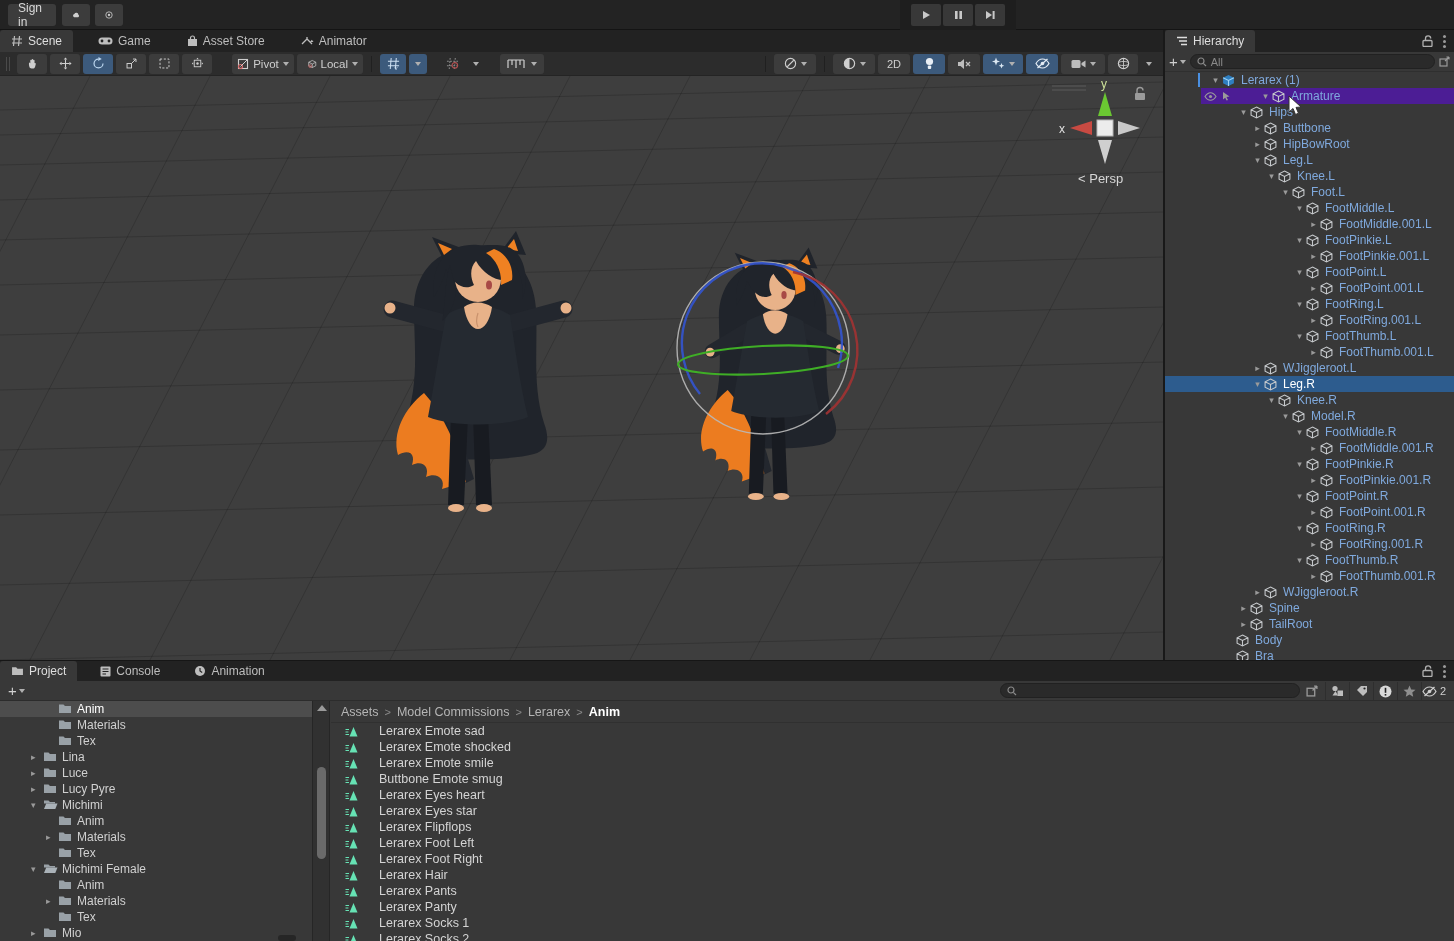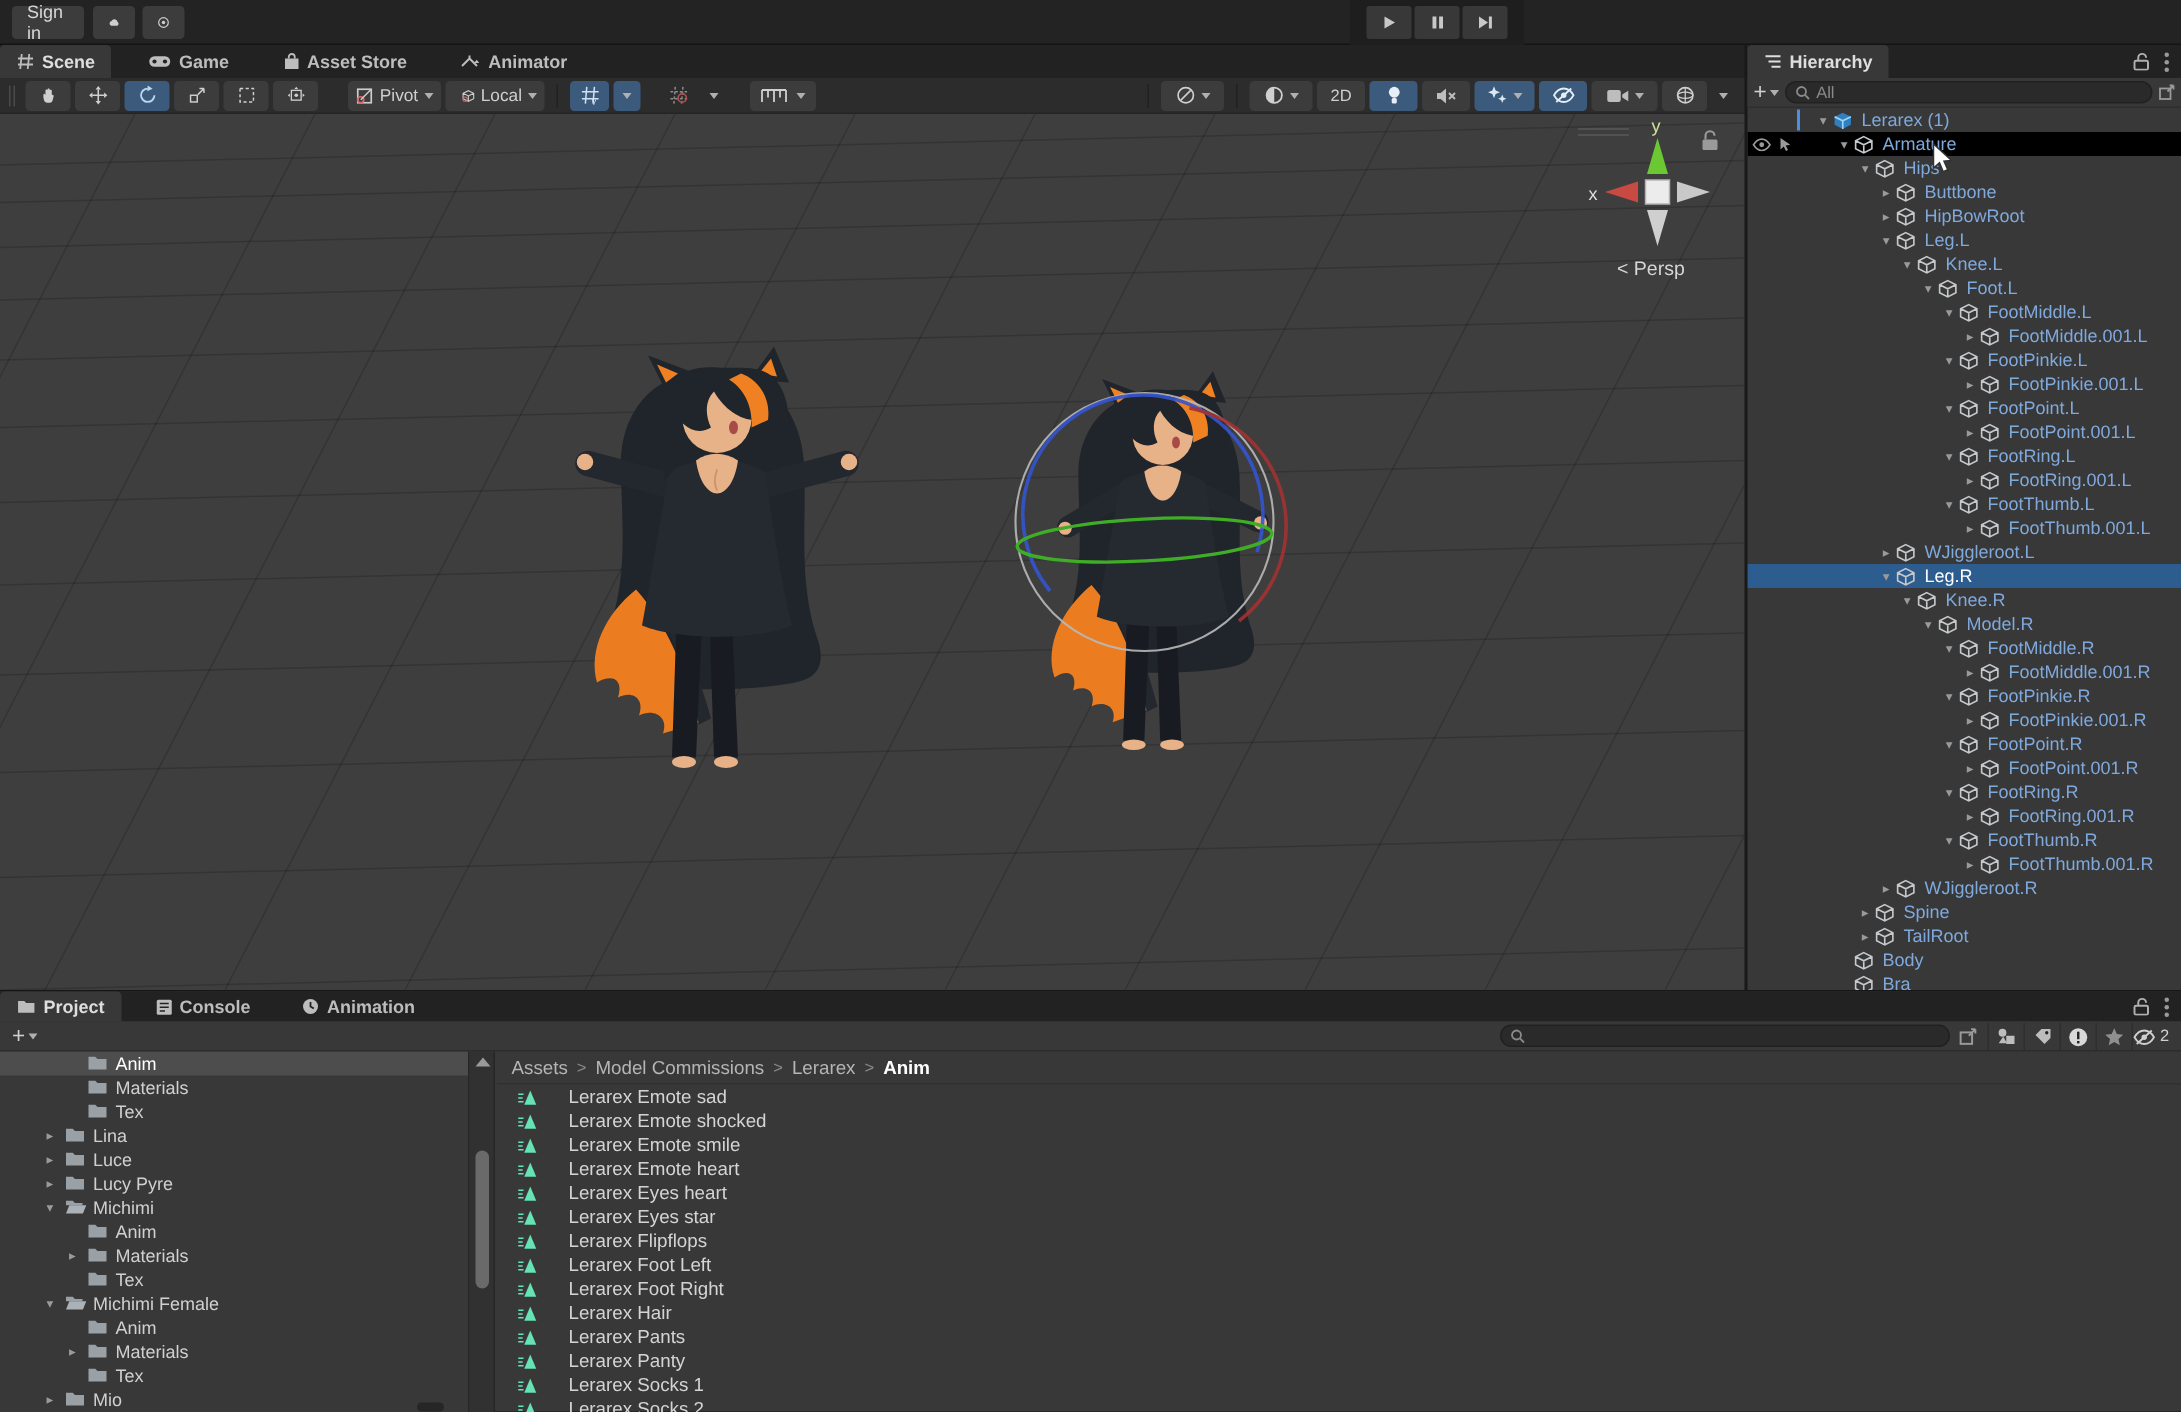--- a/index.html
+++ b/index.html
@@ -7,21 +7,21 @@
   *{box-sizing:border-box;}
   .abs{position:absolute;}
   
   #topbar{position:absolute;left:0;top:0;width:1454px;height:30px;background:#232323;border-bottom:1px solid #141414;}
   .tb-btn{position:absolute;top:4px;height:22px;background:#3c3c3c;border-radius:3px;color:#d8d8d8;
     font-size:12px;display:flex;align-items:center;justify-content:center;padding:0 10px;}
   #playbar{position:absolute;left:900px;top:0;width:116px;height:30px;background:#1e1e1e;display:flex;align-items:center;justify-content:center;gap:2px;}
   .play-btn{width:30px;height:22px;background:#383838;border-radius:2px;display:flex;align-items:center;justify-content:center;}
   
   .tabbar{position:absolute;background:#222;display:flex;align-items:flex-end;}
-  .tab{height:22px;display:flex;align-items:center;gap:5px;padding:0 11px;font-size:12px;color:#bdbdbd;border-radius:3px 3px 0 0;font-weight:bold;}
+  .tab{height:22px;display:flex;align-items:center;gap:5px;padding:0 11px;font-size:12px;color:#bdbdbd;border-radius:3px 3px 0 0;}
   .tab.active{background:#383838;color:#dedede;}
   .vdots{width:3px;height:3px;border-radius:50%;background:#9a9a9a;box-shadow:0 -5px 0 #9a9a9a,0 5px 0 #9a9a9a;}
   .caret{width:0;height:0;border-left:4px solid transparent;border-right:4px solid transparent;border-top:5px solid #b0b0b0;}
   .caret.sm{border-left-width:3px;border-right-width:3px;border-top-width:4px;}
   
   #scene-tabbar{left:0;top:30px;width:1163px;height:22px;}
   #scene-toolbar{position:absolute;left:0;top:52px;width:1163px;height:24px;background:#2c2c2c;
     display:flex;align-items:center;padding:0 6px;gap:3px;border-bottom:1px solid #242424;}
   .sbtn{height:20px;min-width:30px;background:#3c3c3c;border-radius:3px;display:flex;align-items:center;justify-content:center;gap:4px;padding:0 5px;color:#cfcfcf;font-size:11.5px;}
   .sbtn.on{background:#3c5a7c;}
@@ -29,21 +29,21 @@
   .ssep{width:1px;height:16px;background:#202020;margin:0 5px;}
   .handle{width:4px;height:14px;border-left:1px solid #4a4a4a;border-right:1px solid #4a4a4a;margin-right:4px;}
   #viewport{position:absolute;left:0;top:76px;width:1163px;height:584px;background:#3e3e3e;overflow:hidden;}
   
   #hier{position:absolute;left:1165px;top:30px;width:289px;height:630px;background:#383838;}
   #hier-tabbar{left:0;top:0;width:289px;height:22px;position:absolute;}
   #hier-search-row{position:absolute;left:0;top:22px;width:289px;height:20px;background:#383838;display:flex;align-items:center;padding:0 4px;gap:4px;border-bottom:1px solid #2f2f2f;}
   .searchbox{flex:1;height:15px;background:#2a2a2a;border:1px solid #212121;border-radius:8px;display:flex;align-items:center;padding:0 6px;gap:4px;color:#8a8a8a;font-size:11px;}
   #hier-tree{position:absolute;left:0;top:42px;width:289px;height:588px;overflow:hidden;}
   .hrow{position:relative;display:flex;align-items:center;height:16px;padding-left:calc(44px + var(--d,0)*14px);white-space:nowrap;}
-  .hrow.hover{background:#000000;}
+  .hrow.hover{background:#4c1d95;margin-left:36px;}
   .hrow.selected{background:#2d5c8e;}
   .hrow .arrow{width:13px;font-size:9px;color:#9a9a9a;flex:0 0 13px;text-align:center;}
   .hrow[data-expand="open"] .arrow::before{content:"▾";}
   .hrow[data-expand="closed"] .arrow::before{content:"▸";}
   .hrow .ic{display:none;width:14px;height:13px;margin-right:5px;flex:0 0 14px;}
   .hrow[data-icon="prefab"] .ic-prefab{display:inline-flex;}
   .hrow[data-icon="bone"] .ic-bone{display:inline-flex;}
   .hlabel{font-size:12px;color:#7fa9dd;}
   .hrow.selected .hlabel{color:#fff;}
   .bluebar{display:none;position:absolute;left:33px;top:1px;width:2px;height:14px;background:#4a90e2;}
@@ -1165,21 +1165,21 @@
           <path d="M0.5 4.5 H4 M0.5 7 H3.4 M0.5 9.5 H4" stroke="#66e2b4" stroke-width="1.1"></path>
           <path d="M4.5 11.5 L12.5 11.5 L8.5 2 Z" fill="#66e2b4"></path>
         </svg>
         <span class="alabel">Lerarex Emote smile</span>
       </div>
       <div class="arow">
         <svg width="14" height="13" viewBox="0 0 14 13">
           <path d="M0.5 4.5 H4 M0.5 7 H3.4 M0.5 9.5 H4" stroke="#66e2b4" stroke-width="1.1"></path>
           <path d="M4.5 11.5 L12.5 11.5 L8.5 2 Z" fill="#66e2b4"></path>
         </svg>
-        <span class="alabel">Lerarex Emote heart</span>
+        <span class="alabel">Buttbone Emote smug</span>
       </div>
       <div class="arow">
         <svg width="14" height="13" viewBox="0 0 14 13">
           <path d="M0.5 4.5 H4 M0.5 7 H3.4 M0.5 9.5 H4" stroke="#66e2b4" stroke-width="1.1"></path>
           <path d="M4.5 11.5 L12.5 11.5 L8.5 2 Z" fill="#66e2b4"></path>
         </svg>
         <span class="alabel">Lerarex Eyes heart</span>
       </div>
       <div class="arow">
         <svg width="14" height="13" viewBox="0 0 14 13">

